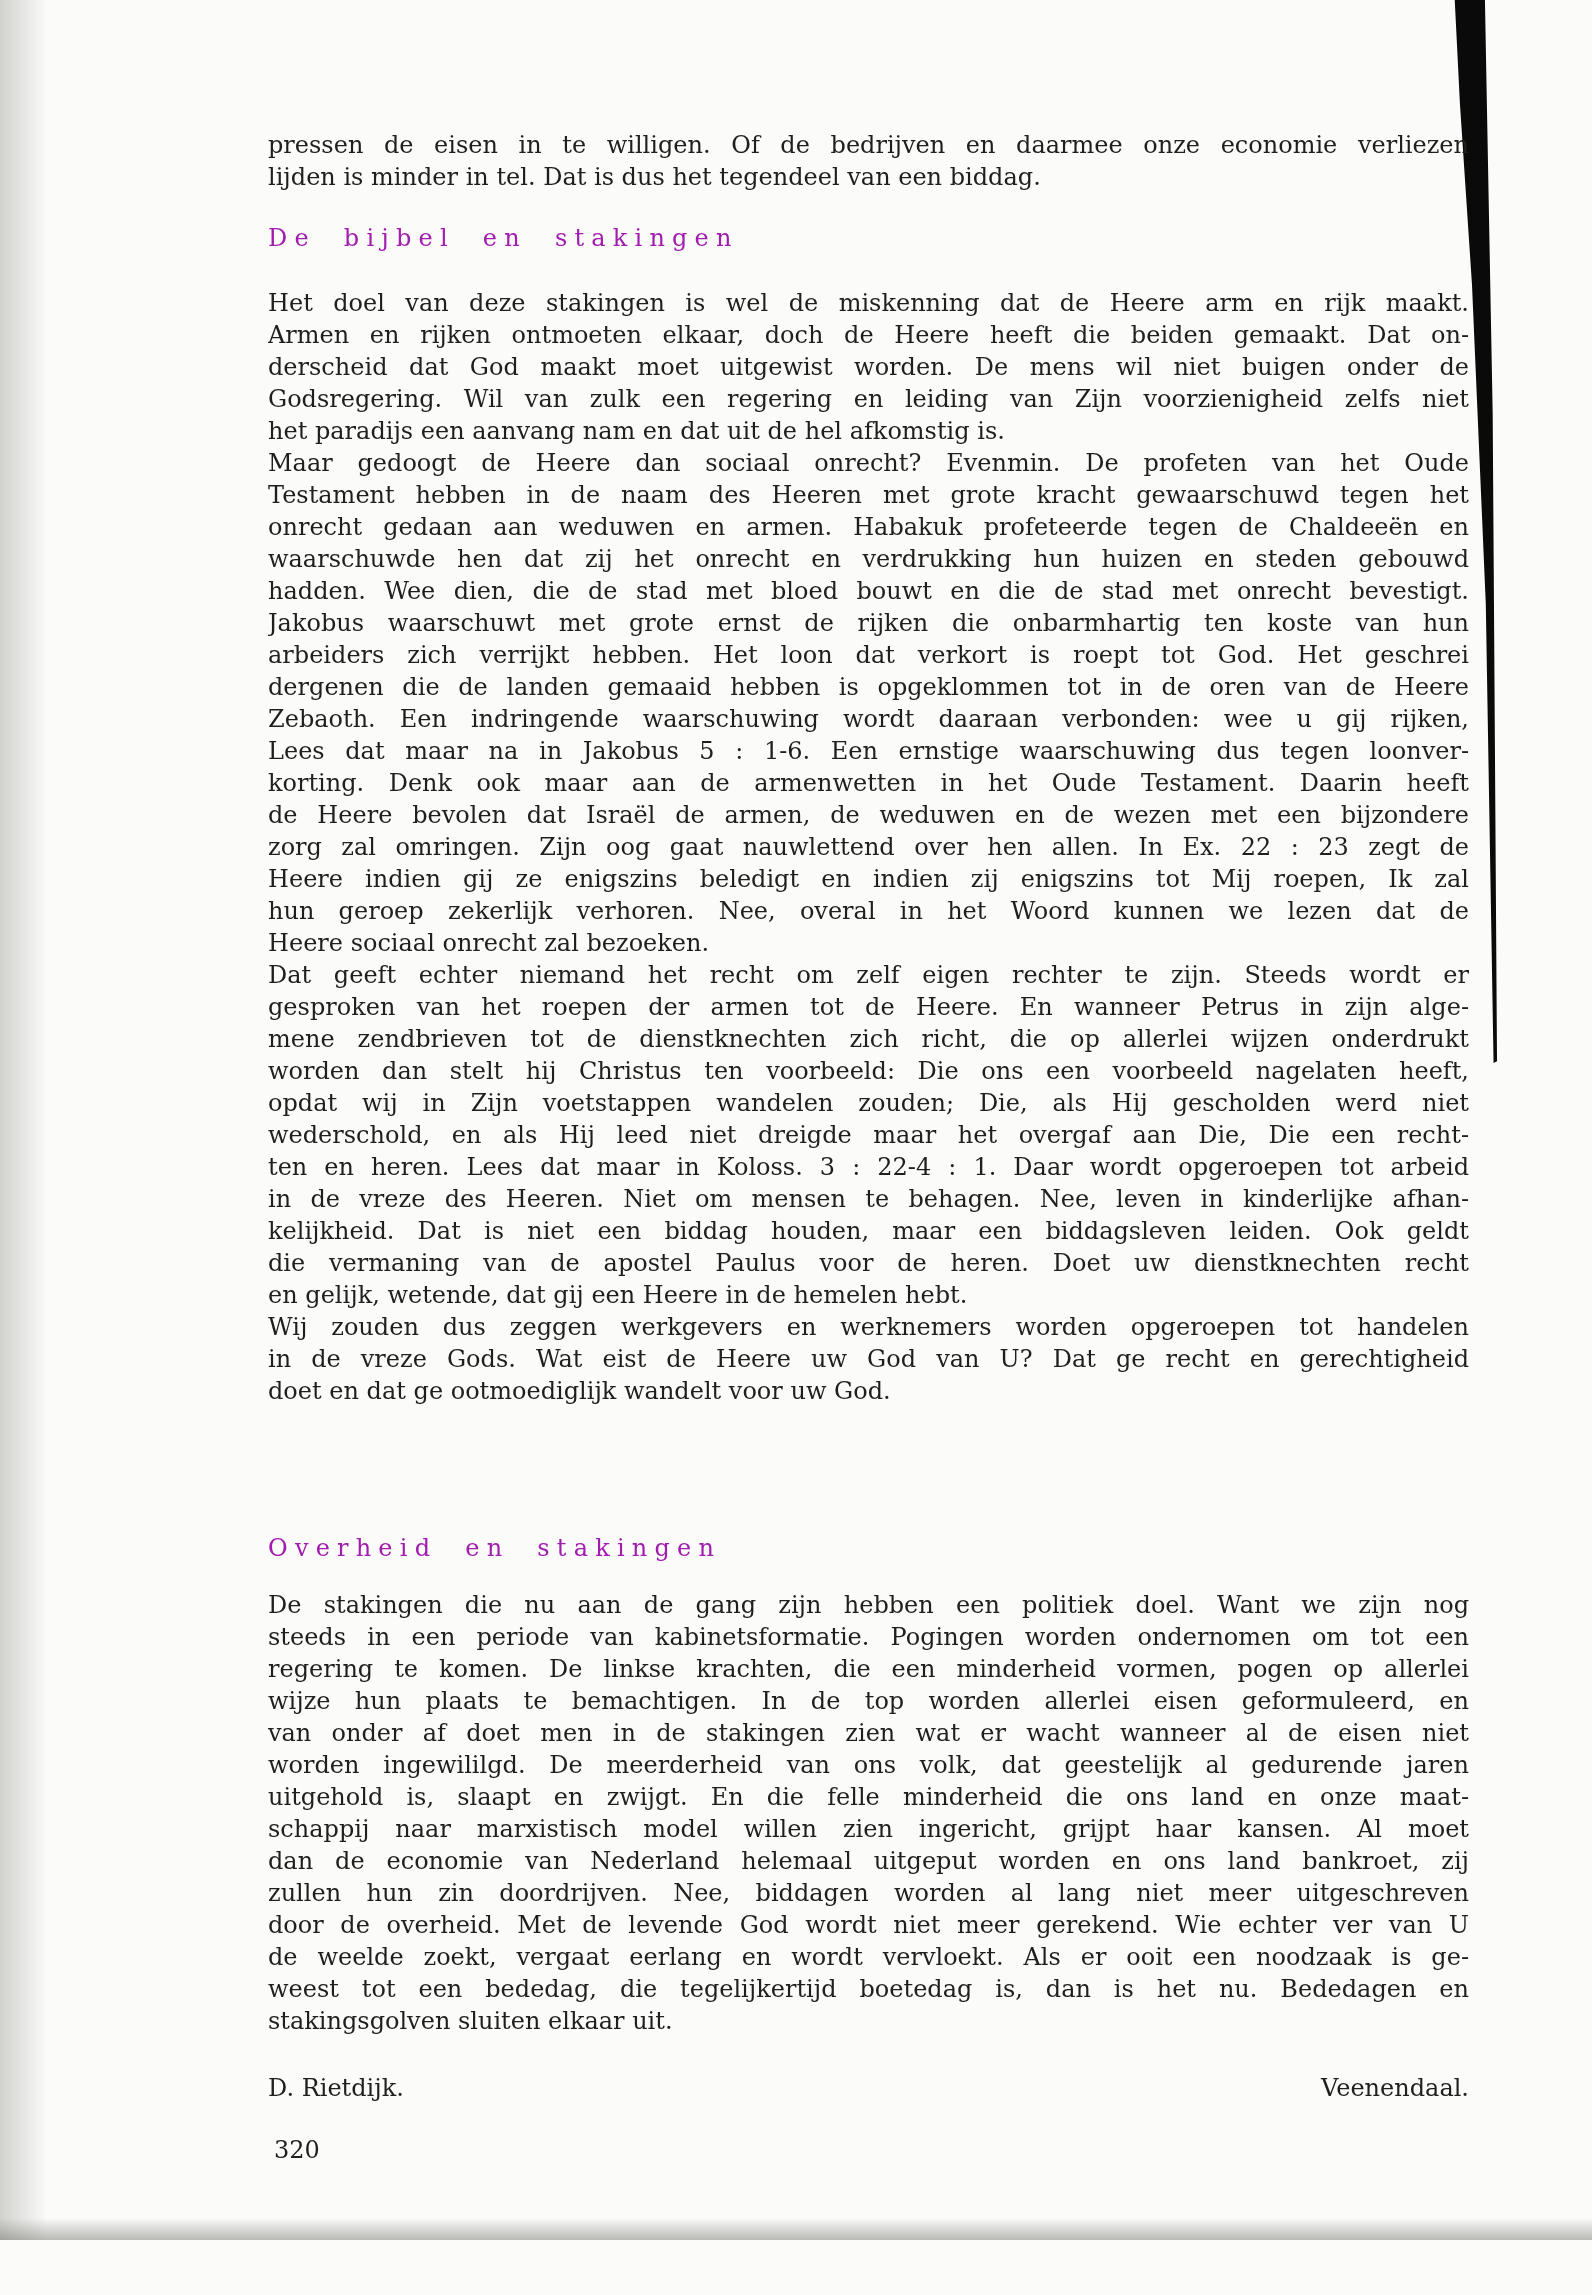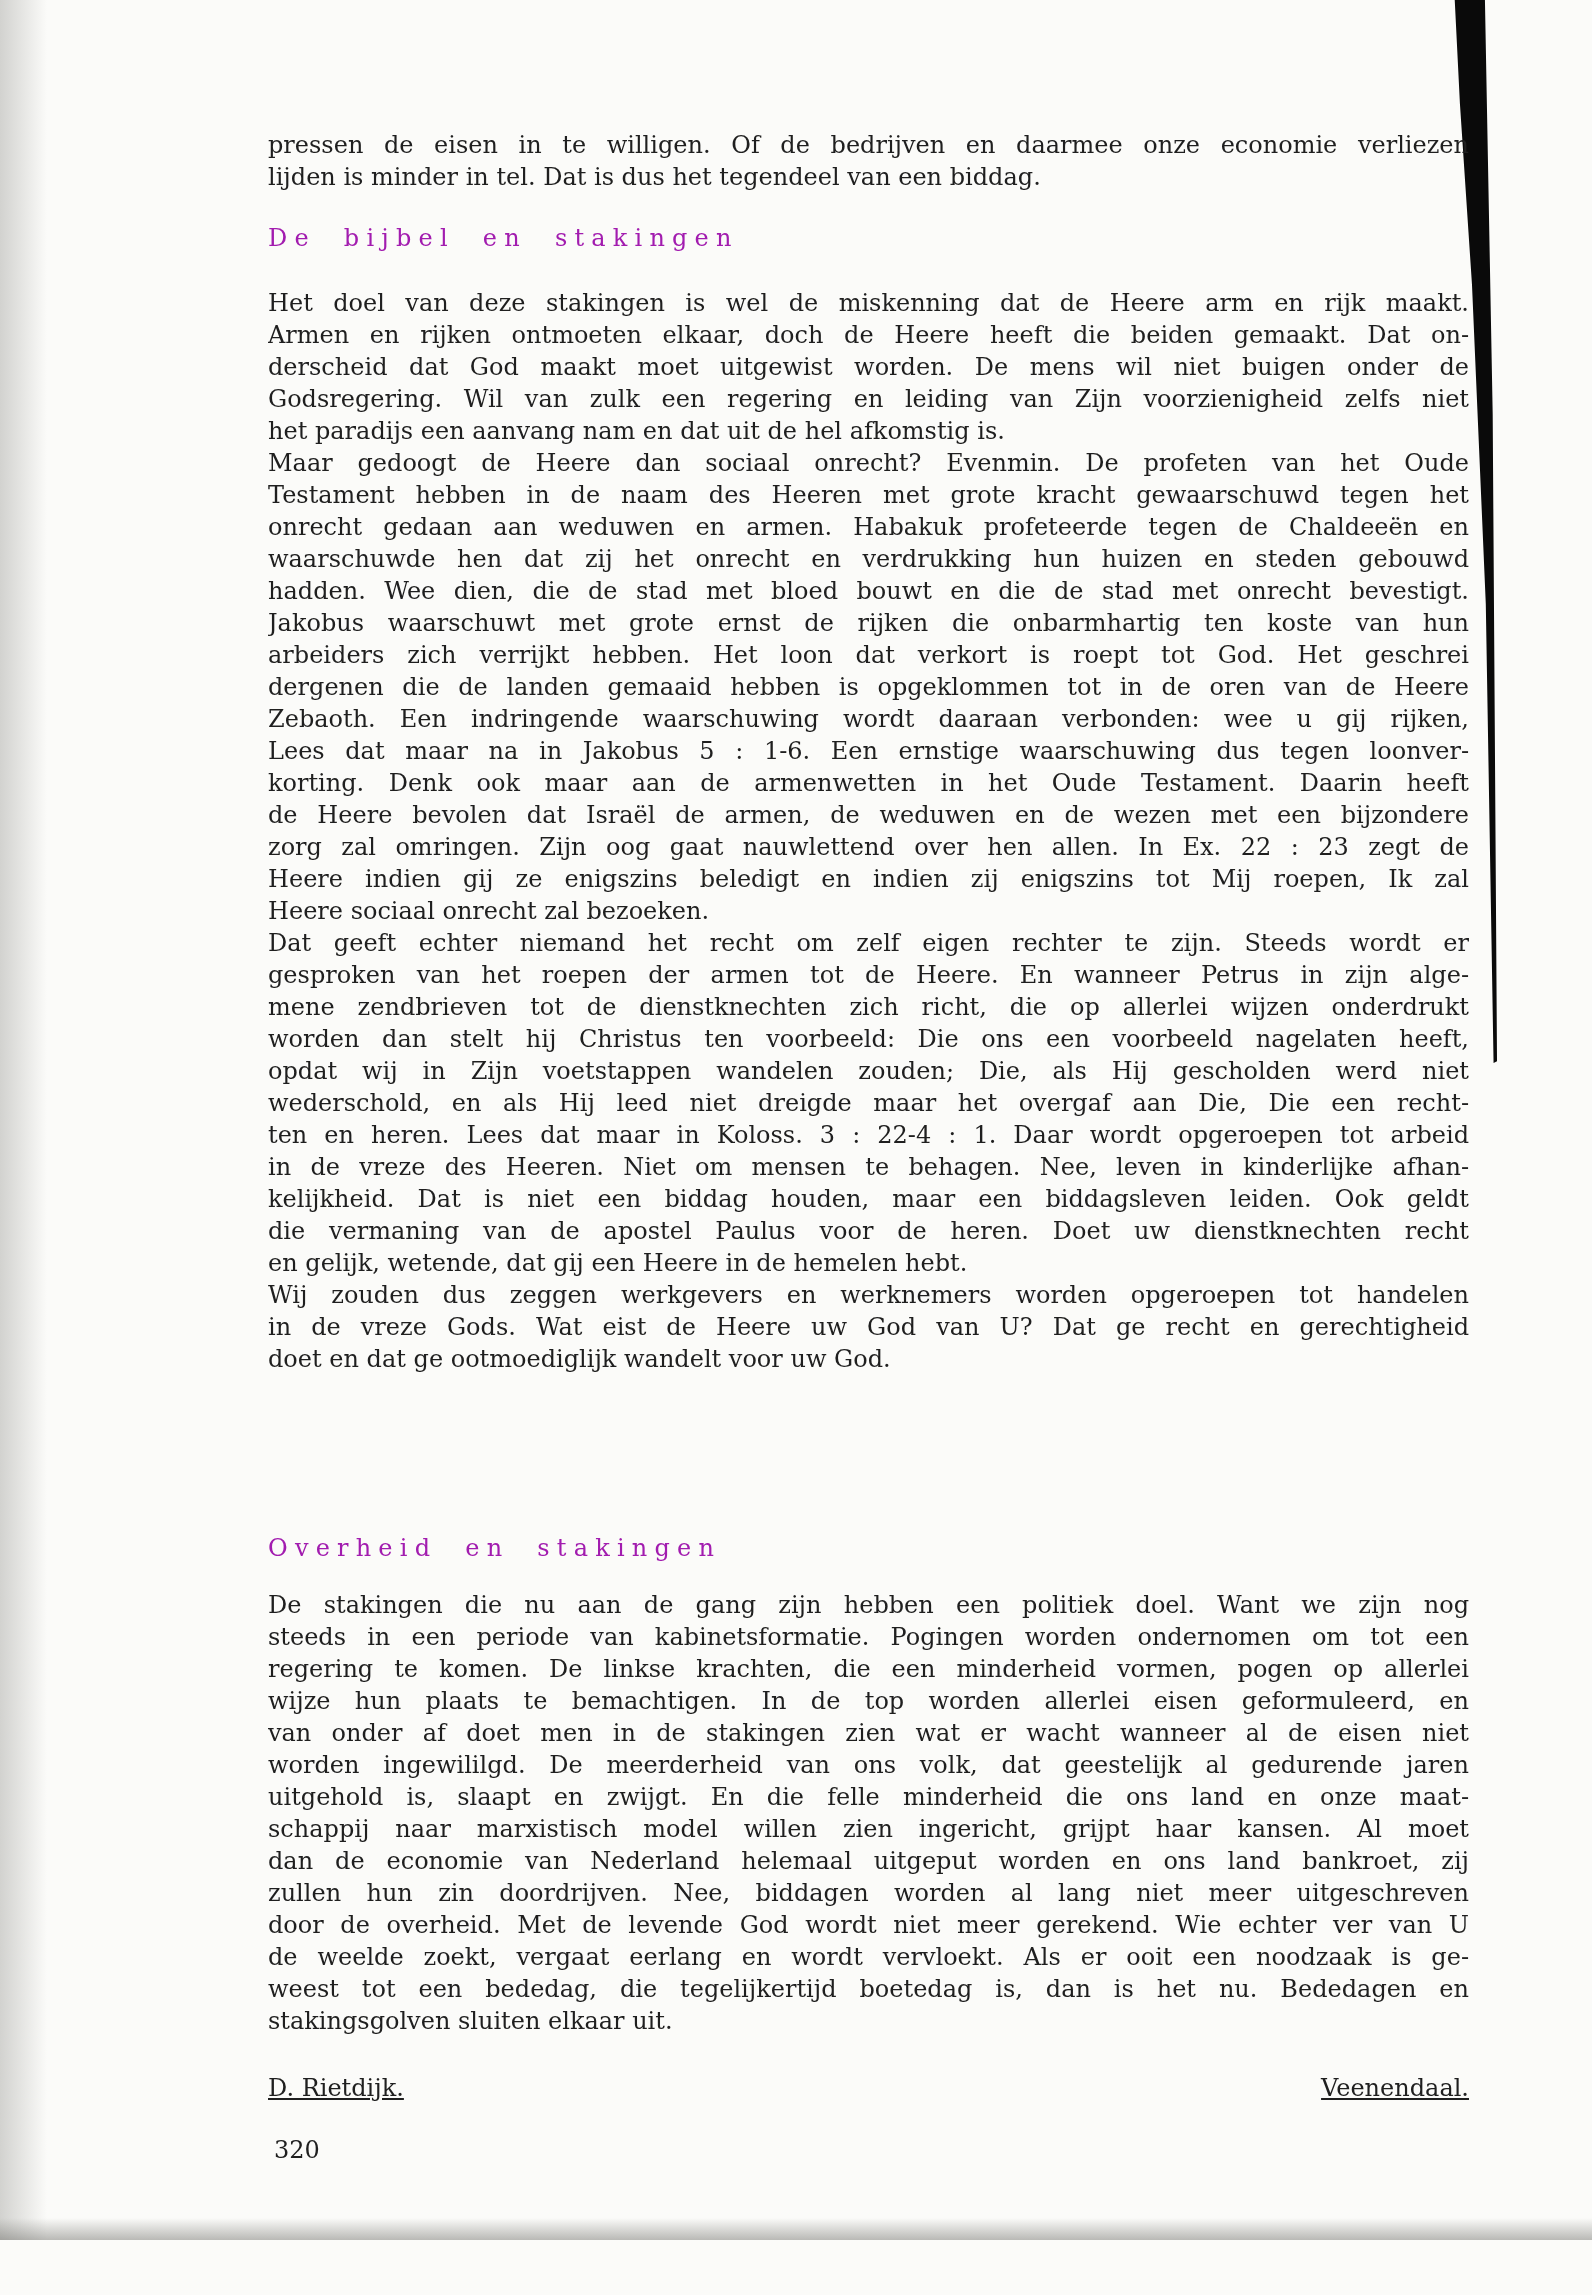--- a/index.html
+++ b/index.html
@@ -45,21 +45,20 @@
   }
 
   .sig-row {
     position: absolute;
     left: 268px;
     width: 1201px;
     display: flex;
     justify-content: space-between;
     font-size: 24px;
     line-height: 32px;
-    text-decoration: underline;
   }
   .page-number {
     position: absolute;
     left: 274px;
     font-size: 24px;
     line-height: 32px;
   }
 </style>
 </head>
 <body>
@@ -93,20 +92,21 @@
       <div class="ln">hadden. Wee dien, die de stad met bloed bouwt en die de stad met onrecht bevestigt.</div>
       <div class="ln">Jakobus waarschuwt met grote ernst de rijken die onbarmhartig ten koste van hun</div>
       <div class="ln">arbeiders zich verrijkt hebben. Het loon dat verkort is roept tot God. Het geschrei</div>
       <div class="ln">dergenen die de landen gemaaid hebben is opgeklommen tot in de oren van de Heere</div>
       <div class="ln">Zebaoth. Een indringende waarschuwing wordt daaraan verbonden: wee u gij rijken,</div>
       <div class="ln">Lees dat maar na in Jakobus 5 : 1-6. Een ernstige waarschuwing dus tegen loonver-</div>
       <div class="ln">korting. Denk ook maar aan de armenwetten in het Oude Testament. Daarin heeft</div>
       <div class="ln">de Heere bevolen dat Israël de armen, de weduwen en de wezen met een bijzondere</div>
       <div class="ln">zorg zal omringen. Zijn oog gaat nauwlettend over hen allen. In Ex. 22 : 23 zegt de</div>
       <div class="ln">Heere indien gij ze enigszins beledigt en indien zij enigszins tot Mij roepen, Ik zal</div>
+      <div class="ln">hun geroep zekerlijk verhoren. Nee, overal in het Woord kunnen we lezen dat de</div>
       <div class="ln last">Heere sociaal onrecht zal bezoeken.</div>
       <div class="ln">Dat geeft echter niemand het recht om zelf eigen rechter te zijn. Steeds wordt er</div>
       <div class="ln">gesproken van het roepen der armen tot de Heere. En wanneer Petrus in zijn alge-</div>
       <div class="ln">mene zendbrieven tot de dienstknechten zich richt, die op allerlei wijzen onderdrukt</div>
       <div class="ln">worden dan stelt hij Christus ten voorbeeld: Die ons een voorbeeld nagelaten heeft,</div>
       <div class="ln">opdat wij in Zijn voetstappen wandelen zouden; Die, als Hij gescholden werd niet</div>
       <div class="ln">wederschold, en als Hij leed niet dreigde maar het overgaf aan Die, Die een recht-</div>
       <div class="ln">ten en heren. Lees dat maar in Koloss. 3 : 22-4 : 1. Daar wordt opgeroepen tot arbeid</div>
       <div class="ln">in de vreze des Heeren. Niet om mensen te behagen. Nee, leven in kinderlijke afhan-</div>
       <div class="ln">kelijkheid. Dat is niet een biddag houden, maar een biddagsleven leiden. Ook geldt</div>

